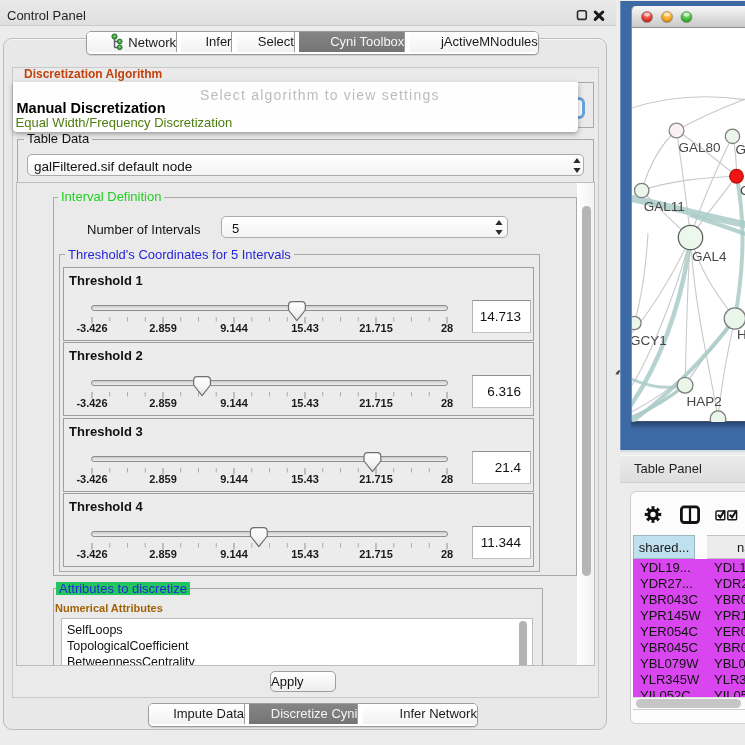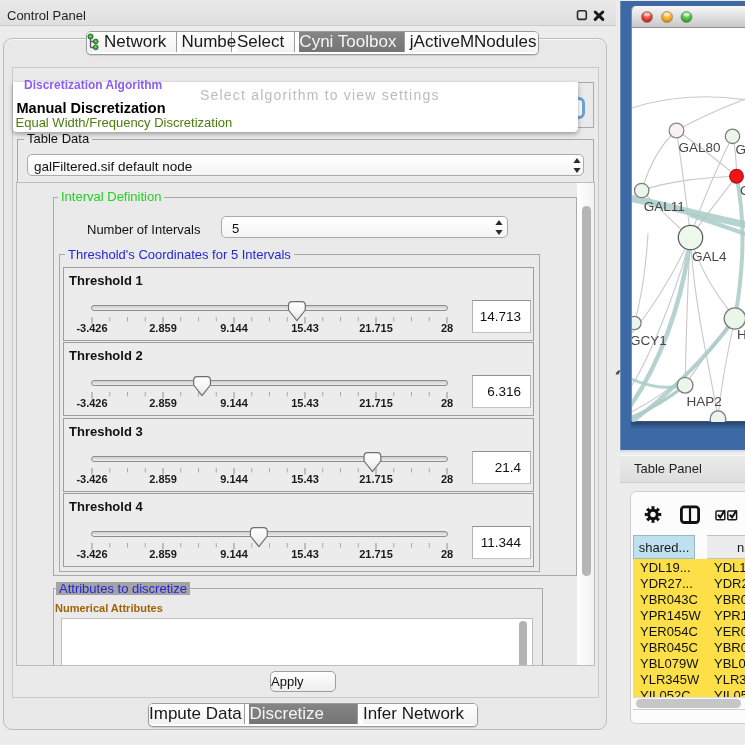--- a/index.html
+++ b/index.html
@@ -1,21 +1,21 @@
 <!DOCTYPE html>
 <html><head><meta charset="utf-8">
 <style>
 html,body{margin:0;padding:0}
 body{width:745px;height:745px;position:relative;background:#ececec;font-family:"Liberation Sans",sans-serif;overflow:hidden}
 .abs{position:absolute}
 .grp{position:absolute;border:1px solid #a9a9a9}
 .gtitle{position:absolute;background:#eaeaea;padding:0 3px;font-size:13px;line-height:13px}
 .thp{position:absolute;left:63px;width:469px;height:72px;border:1px solid #9e9e9e;background:#ececec}
 .vfield{position:absolute;left:408px;width:48px;height:31px;background:#fff;border-top:1px solid #919191;border-left:1px solid #b5b5b5;border-right:1px solid #b5b5b5;border-bottom:1px solid #c2c2c2;font-size:13.5px;color:#111;text-align:right;line-height:31px;padding-right:9px;box-sizing:content-box}
-.seg{display:inline-block;height:20px;line-height:20px;font-size:17px;color:#1a1a1a;text-align:left;background:linear-gradient(#ffffff,#f2f2f2);border-right:1px solid #9c9c9c;vertical-align:top}
+.seg{display:inline-block;height:20px;line-height:20px;font-size:13px;color:#1a1a1a;text-align:right;background:linear-gradient(#ffffff,#f2f2f2);border-right:1px solid #9c9c9c;vertical-align:top}
 .seg.dark{background:linear-gradient(#858585,#747474);color:#f5f5f5}
 .tabbar{position:absolute;border:1px solid #9c9c9c;border-radius:5px;overflow:hidden;background:#fff;box-shadow:0 1px 1px rgba(0,0,0,0.12)}
 </style></head>
 <body>
 
 <div class="abs" style="left:0;top:0;width:616px;height:25px;background:linear-gradient(#e9e9e9,#dfdfdf);border-bottom:1px solid #cbcbcb"></div>
 <div class="abs" style="left:7px;top:7.5px;font-size:13px;color:#1f1f1f">Control Panel</div>
 <svg class="abs" style="left:573px;top:9px" width="34" height="14" viewBox="0 0 34 14">
  <rect x="4.5" y="1.8" width="8.8" height="8.6" rx="2" fill="none" stroke="#2a2a2a" stroke-width="1.6"></rect>
  <path d="M22.2 3 L29.8 10.4 M29.8 3 L22.2 10.4" stroke="#1a1a1a" stroke-width="3" stroke-linecap="round"></path>
@@ -26,21 +26,21 @@
 <div class="tabbar" style="left:86px;top:31px;height:22px">
  <div class="seg" style="width:89px;padding-left:0"><svg width="14" height="19" viewBox="0 0 14 19" style="vertical-align:-4px;margin-right:3px">
         <path d="M3.5 6 V15.5 M3.5 9.5 H8 M3.5 15.5 H8" fill="none" stroke="#565b6e" stroke-width="1.4"></path>
         <circle cx="3.5" cy="4.5" r="2.6" fill="#3fa23f" stroke="#267326" stroke-width="1"></circle>
         <circle cx="8.7" cy="9.5" r="2.4" fill="#3fa23f" stroke="#267326" stroke-width="1"></circle>
         <circle cx="8.7" cy="15.3" r="2.4" fill="#3fa23f" stroke="#267326" stroke-width="1"></circle>
         <circle cx="3.5" cy="4.2" r="1" fill="#8fd08f"></circle>
         <circle cx="8.7" cy="9.2" r="0.9" fill="#8fd08f"></circle>
         <circle cx="8.7" cy="15" r="0.9" fill="#8fd08f"></circle>
       </svg>Network</div>
- <div class="seg" style="width:50px">Number</div>
+ <div class="seg" style="width:50px">Infer</div>
  <div class="seg" style="width:57px">Select</div>
  <div class="seg dark" style="width:105px">Cyni Toolbox</div>
  <div class="seg" style="width:128px;border-right:none">jActiveMNodules</div>
 </div>
 
 <div class="abs" style="left:12px;top:67px;width:585px;height:629px;background:#eaeaea;border:1px solid #c9c9c9"></div>
 
 <div class="grp" style="left:17px;top:82px;width:575px;height:44px;background:#eaeaea"></div>
 <div class="abs" style="left:556px;top:97px;width:23px;height:16px;border:3px solid #6aa1d8;border-radius:6px;background:#fff"></div>
 
@@ -178,39 +178,40 @@
       <text x="170.0" y="64" text-anchor="middle" font-size="11" font-weight="bold" fill="#1a1a1a" font-family="Liberation Sans,sans-serif">9.144</text>
       <text x="241.0" y="64" text-anchor="middle" font-size="11" font-weight="bold" fill="#1a1a1a" font-family="Liberation Sans,sans-serif">15.43</text>
       <text x="312.0" y="64" text-anchor="middle" font-size="11" font-weight="bold" fill="#1a1a1a" font-family="Liberation Sans,sans-serif">21.715</text>
       <text x="383.0" y="64" text-anchor="middle" font-size="11" font-weight="bold" fill="#1a1a1a" font-family="Liberation Sans,sans-serif">28</text>
 <path d="M186.45 42 V37.3 Q186.45 33.6 190.15 33.6 H199.55 Q203.25 33.6 203.25 37.3 V42 L194.85 52.6 Z" fill="url(#th3)" stroke="#6e6e6e" stroke-width="1.2" stroke-linejoin="round"></path>
 </svg>
 <div class="vfield" style="top:32px">11.344</div>
 </div>
 
 <div class="grp" style="left:53px;top:588px;width:488px;height:77px;border-bottom:none"></div>
-<div class="gtitle" style="left:56px;top:582px;color:#2626d8;background:#a3a3a3">Attributes to discretize</div>
+<div class="gtitle" style="left:56px;top:582px;color:#2626d8;background:#22c55e">Attributes to discretize</div>
 <div class="abs" style="left:55px;top:602px;font-size:11px;font-weight:bold;color:#a16207">Numerical Attributes</div>
 <div class="abs" style="left:61px;top:618px;width:472px;height:48px;background:#fff;border:1px solid #bdbdbd;box-sizing:border-box;overflow:hidden">
+  <div style="position:absolute;left:5px;top:3px;font-size:12.5px;color:#111;line-height:16px">SelfLoops<br>TopologicalCoefficient<br>BetweennessCentrality</div>
   <div style="position:absolute;right:5px;top:2px;width:8px;height:60px;background:#b3b3b3;border-radius:4px"></div>
 </div>
 
 <div class="abs" style="left:270px;top:671px;width:66px;height:21px;background:linear-gradient(#ffffff,#ededed);border:1px solid #9f9f9f;border-radius:5px;box-sizing:border-box;text-align:left;font-size:13px;line-height:19px;color:#111">Apply</div>
 
 <div class="tabbar" style="left:148px;top:703px;height:22px">
  <div class="seg" style="width:95px">Impute Data</div>
  <div class="seg dark" style="width:108px">Discretize Cyni</div>
  <div class="seg" style="width:114px;border-right:none">Infer Network</div>
 </div>
 
 <div class="abs" style="left:13px;top:82px;width:564.5px;height:50px;background:#fefefe;border-radius:0 0 4px 4px;box-shadow:0 2px 5px rgba(0,0,0,0.35)"></div>
 <div class="abs" style="left:200px;top:87px;font-size:14px;letter-spacing:1.2px;color:#bcbcbc">Select algorithm to view settings</div>
 <div class="abs" style="left:16.5px;top:99.5px;font-size:14.5px;font-weight:bold;color:#000">Manual Discretization</div>
 <div class="abs" style="left:15.5px;top:114.5px;font-size:13px;color:#4d7c0f">Equal Width/Frequency Discretization</div>
-<div class="abs" style="left:24px;top:78px;font-size:12px;font-weight:bold;color:#8b5cf6">Discretization Algorithm</div>
+<div class="abs" style="left:24px;top:67px;font-size:12px;font-weight:bold;color:#c2410c">Discretization Algorithm</div>
 
 <div class="abs" style="left:620px;top:1px;width:125px;height:450px;background:#3d69a4;border-left:1px solid #7090bd"></div>
 <div class="abs" style="left:620px;top:450px;width:125px;height:2px;background:#d7dce4"></div>
 
 <div class="abs" style="left:631px;top:6px;width:114px;height:415px;background:#fff;border-radius:5px 0 0 0;border-left:1px solid #8a8a8a;border-bottom:1px solid #41516f"></div>
 <div class="abs" style="left:631px;top:422px;width:114px;height:7px;background:linear-gradient(rgba(10,18,35,0.42),rgba(10,18,35,0))"></div>
 <div class="abs" style="left:631px;top:6px;width:114px;height:21.5px;background:linear-gradient(#f7f7f7,#c9c9c9);border-radius:5px 0 0 0;border-bottom:1px solid #8f8f8f;border-left:1px solid #8a8a8a;box-sizing:border-box"></div>
 <svg class="abs" style="left:631px;top:6px" width="114" height="22" viewBox="0 0 114 22">
     <defs>
       <radialGradient id="lg0" cx="0.5" cy="0.3" r="0.8">
@@ -301,19 +302,19 @@
       <rect x="72" y="7" width="8.8" height="8.8" rx="1"></rect>
       <rect x="83.8" y="7" width="8.8" height="8.8" rx="1"></rect>
     </g>
 <g fill="none" stroke="#111" stroke-width="2">
       <path d="M74 10.8 L76.3 13.3 L80.8 6.3"></path>
       <path d="M85.8 10.8 L88.1 13.3 L92.6 6.3"></path>
     </g>
 </svg>
 <div class="abs" style="left:633px;top:535px;width:62px;height:24px;background:#bfe0ef;border:1px solid #9db7c2;box-sizing:border-box;font-size:13px;color:#1a1a1a;text-align:center;line-height:23px">shared...</div>
 <div class="abs" style="left:707px;top:535px;width:74px;height:24px;background:#ececec;border:1px solid #c2c2c2;border-left:none;box-sizing:border-box;font-size:13px;color:#1a1a1a;line-height:23px;padding-left:30px">name</div>
-<div class="abs" style="left:633px;top:559px;width:112px;height:138px;overflow:hidden;background:#fde047">
+<div class="abs" style="left:633px;top:559px;width:112px;height:138px;overflow:hidden;background:#d946ef">
     <div style="position:absolute;left:7px;top:1px;font-size:13px;color:#111;line-height:16px">YDL19...<br>YDR27...<br>YBR043C<br>YPR145W<br>YER054C<br>YBR045C<br>YBL079W<br>YLR345W<br>YIL052C</div>
     <div style="position:absolute;left:81px;top:1px;font-size:13px;color:#111;line-height:16px">YDL19<br>YDR27<br>YBR04<br>YPR14<br>YER05<br>YBR04<br>YBL07<br>YLR34<br>YIL05</div>
   </div>
 <div class="abs" style="left:633px;top:697px;width:112px;height:12px;background:#fafafa;border-top:1px solid #dcdcdc"></div>
 <div class="abs" style="left:636px;top:698.5px;width:105px;height:9px;background:#c6c6c6;border-radius:4.5px"></div>
 <div class="abs" style="left:633px;top:709px;width:112px;height:1px;background:#cfcfcf"></div>
 
 </body></html>

